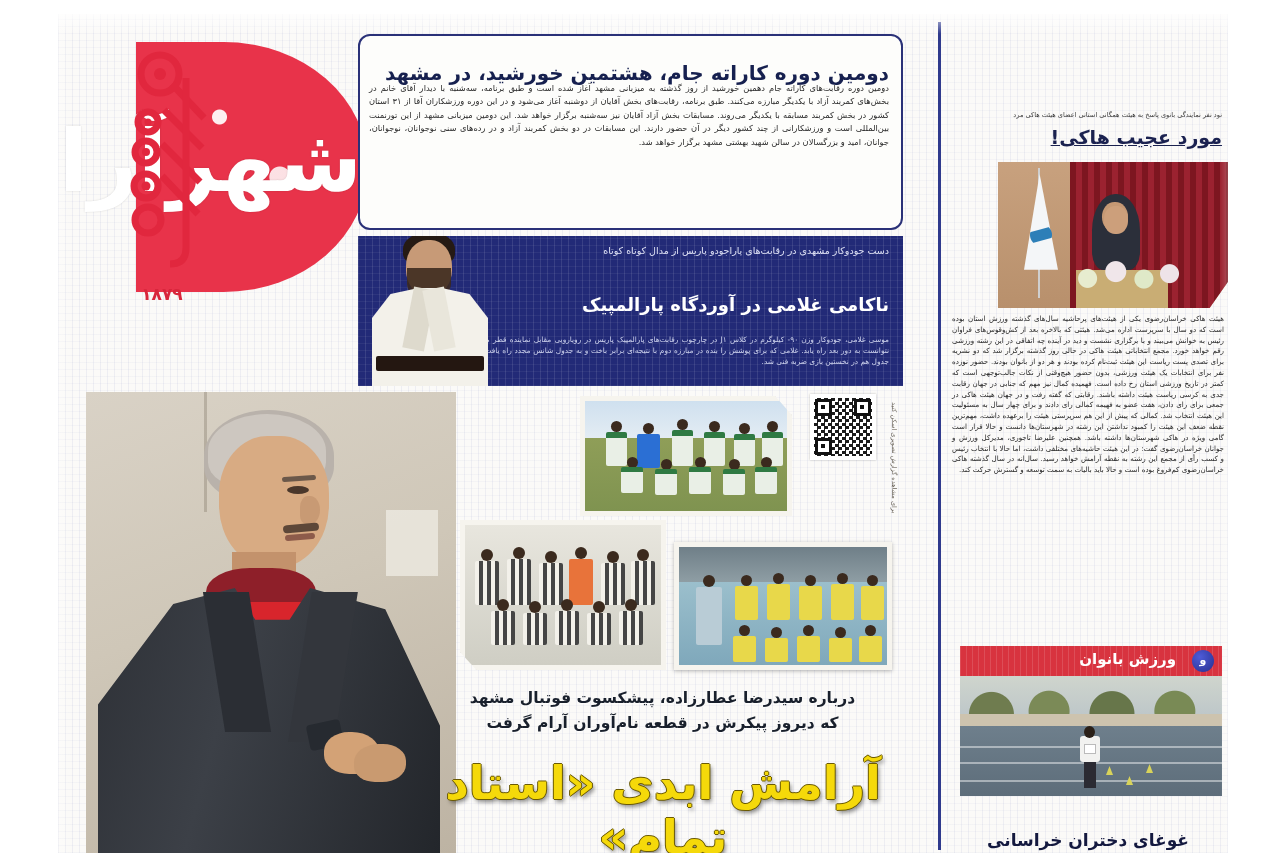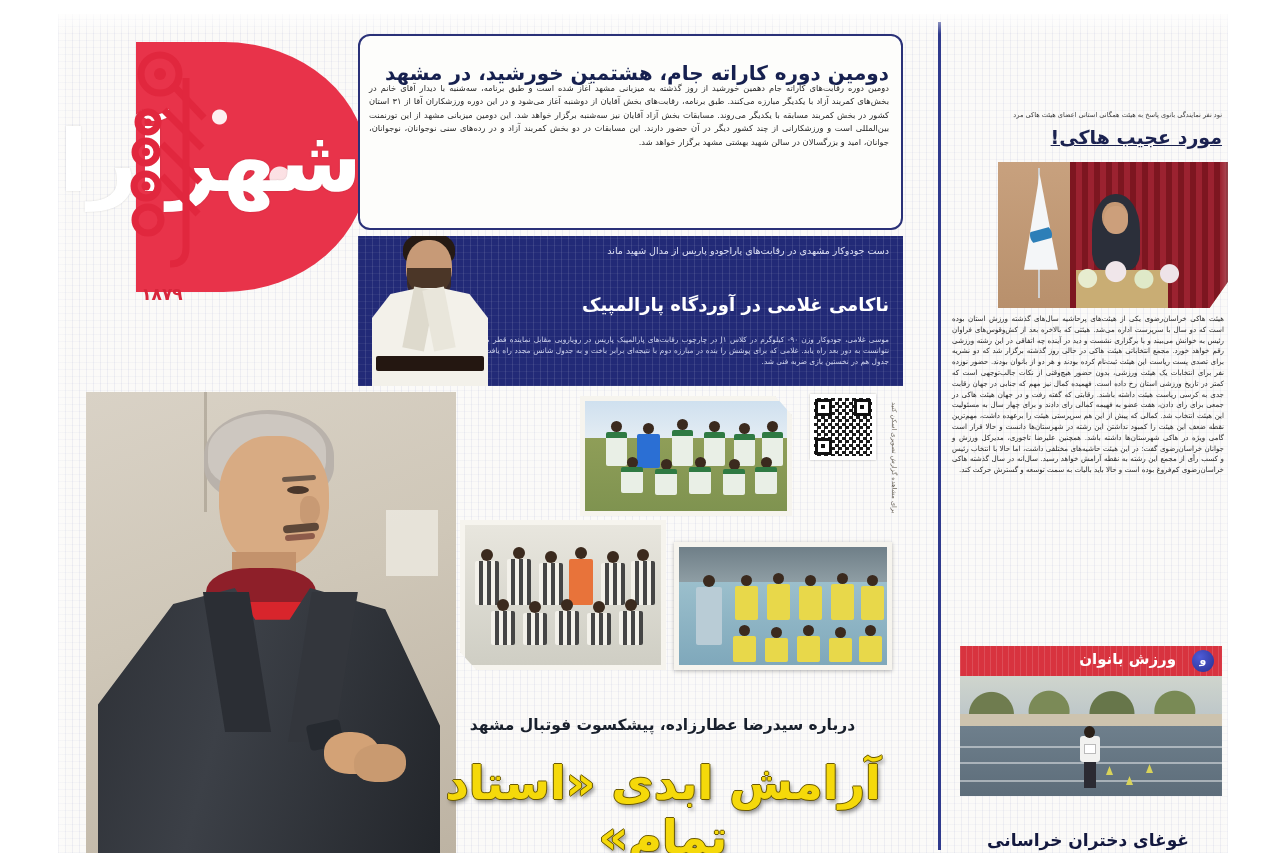--- a/index.html
+++ b/index.html
@@ -368,21 +368,20 @@
   }
 
   
   .lead-kicker {
     position: absolute; right: 28px; top: 672px;
     width: 455px; text-align: center;
     font-size: 15.5px; font-weight: bold; color: #19202c;
     line-height: 25px; letter-spacing: -.4px;
     text-shadow: 0 1px 1.5px rgba(255,255,255,.85);
     direction: rtl;
-    margin-top: 27px;
   }
   .lead-headline {
     position: absolute; right: 20px; top: 742px;
     width: 470px; text-align: center;
     font-size: 46px; font-weight: bold;
     color: #f5d90a;
     letter-spacing: -2px;
     direction: rtl;
     text-shadow:
       1px 0 0 #6b5a04, 0 1px 0 #6b5a04, -1px 0 0 #6b5a04, 0 -1px 0 #6b5a04,
@@ -570,21 +569,21 @@
         </div>
         <div class="issue-no">۱۸۷۹</div>
       </div>
 
       <div class="karate-block">
         <div class="karate-head">دومین دوره کاراته جام، هشتمین خورشید، در مشهد</div>
         <div class="karate-body">دومین دوره رقابت‌های کاراته جام دهمین خورشید از روز گذشته به میزبانی مشهد آغاز شده است و طبق برنامه، سه‌شنبه با دیدار آقای خانم در بخش‌های کمربند آزاد با یکدیگر مبارزه می‌کنند. طبق برنامه، رقابت‌های بخش آقایان از دوشنبه آغاز می‌شود و در این دوره ورزشکاران آقا از ۳۱ استان کشور در بخش کمربند مسابقه با یکدیگر می‌روند. مسابقات بخش آزاد آقایان نیز سه‌شنبه برگزار خواهد شد. این دومین میزبانی مشهد از این تورنمنت بین‌المللی است و ورزشکارانی از چند کشور دیگر در آن حضور دارند. این مسابقات در دو بخش کمربند آزاد و در رده‌های سنی نوجوانان، نوجوانان، جوانان، امید و بزرگسالان در سالن شهید بهشتی مشهد برگزار خواهد شد.</div>
       </div>
 
       <div class="judo-block">
-        <div class="judo-kicker">دست جودوکار مشهدی در رقابت‌های پاراجودو پاریس از مدال شهید ماند</div>
+        <div class="judo-kicker">دست جودوکار مشهدی در رقابت‌های پاراجودو پاریس از مدال کوتاه کوتاه</div>
         <div class="judo-head">ناکامی غلامی در آوردگاه پارالمپیک</div>
         <div class="judo-body">موسی غلامی، جودوکار وزن ۹۰- کیلوگرم در کلاس J۱ در چارچوب رقابت‌های پارالمپیک پاریس در رویارویی مقابل نماینده قطر مغلوب شد و نتوانست به دور بعد راه یابد. غلامی که برای پوشش را بنده در مبارزه دوم با نتیجه‌ای برابر باخت و به جدول شانس مجدد راه یافت، اما در این جدول هم در نخستین بازی ضربه فنی شد.</div>
         <div class="judoka">
           <div class="j-hair"></div>
             <div class="j-head"></div>
             <div class="j-beard"></div>
           <div class="j-neck"></div>
             <div class="j-gi"></div>
           <div class="j-lapelL"></div>
             <div class="j-lapelR"></div>
@@ -706,20 +705,21 @@
       <div class="qr-wrap">
         <div class="qr-grid"></div>
         <div class="qr-eye" style="left:5px;top:5px;"></div>
         <div class="qr-eye" style="right:5px;top:5px;"></div>
         <div class="qr-eye" style="left:5px;bottom:5px;"></div>
       </div>
       <div class="qr-vert-label">برای مشاهده گزارش تصویری اسکن کنید</div>
 
       <div class="lead-kicker">
         <div>درباره سیدرضا عطارزاده، پیشکسوت فوتبال مشهد</div>
+        <div>که دیروز پیکرش در قطعه نام‌آوران آرام گرفت</div>
       </div>
       <div class="lead-headline">آرامش ابدی «استاد تمام»</div>
     </div>
 
     <div class="col-divider"></div>
 
     <div class="sidebar">
       <div class="sb-kicker">نود نفر نمایندگی بانوی پاسخ به هیئت همگانی استانی اعضای هیئت هاکی مرد</div>
       <div class="sb-head">مورد عجیب هاکی!</div>
 

